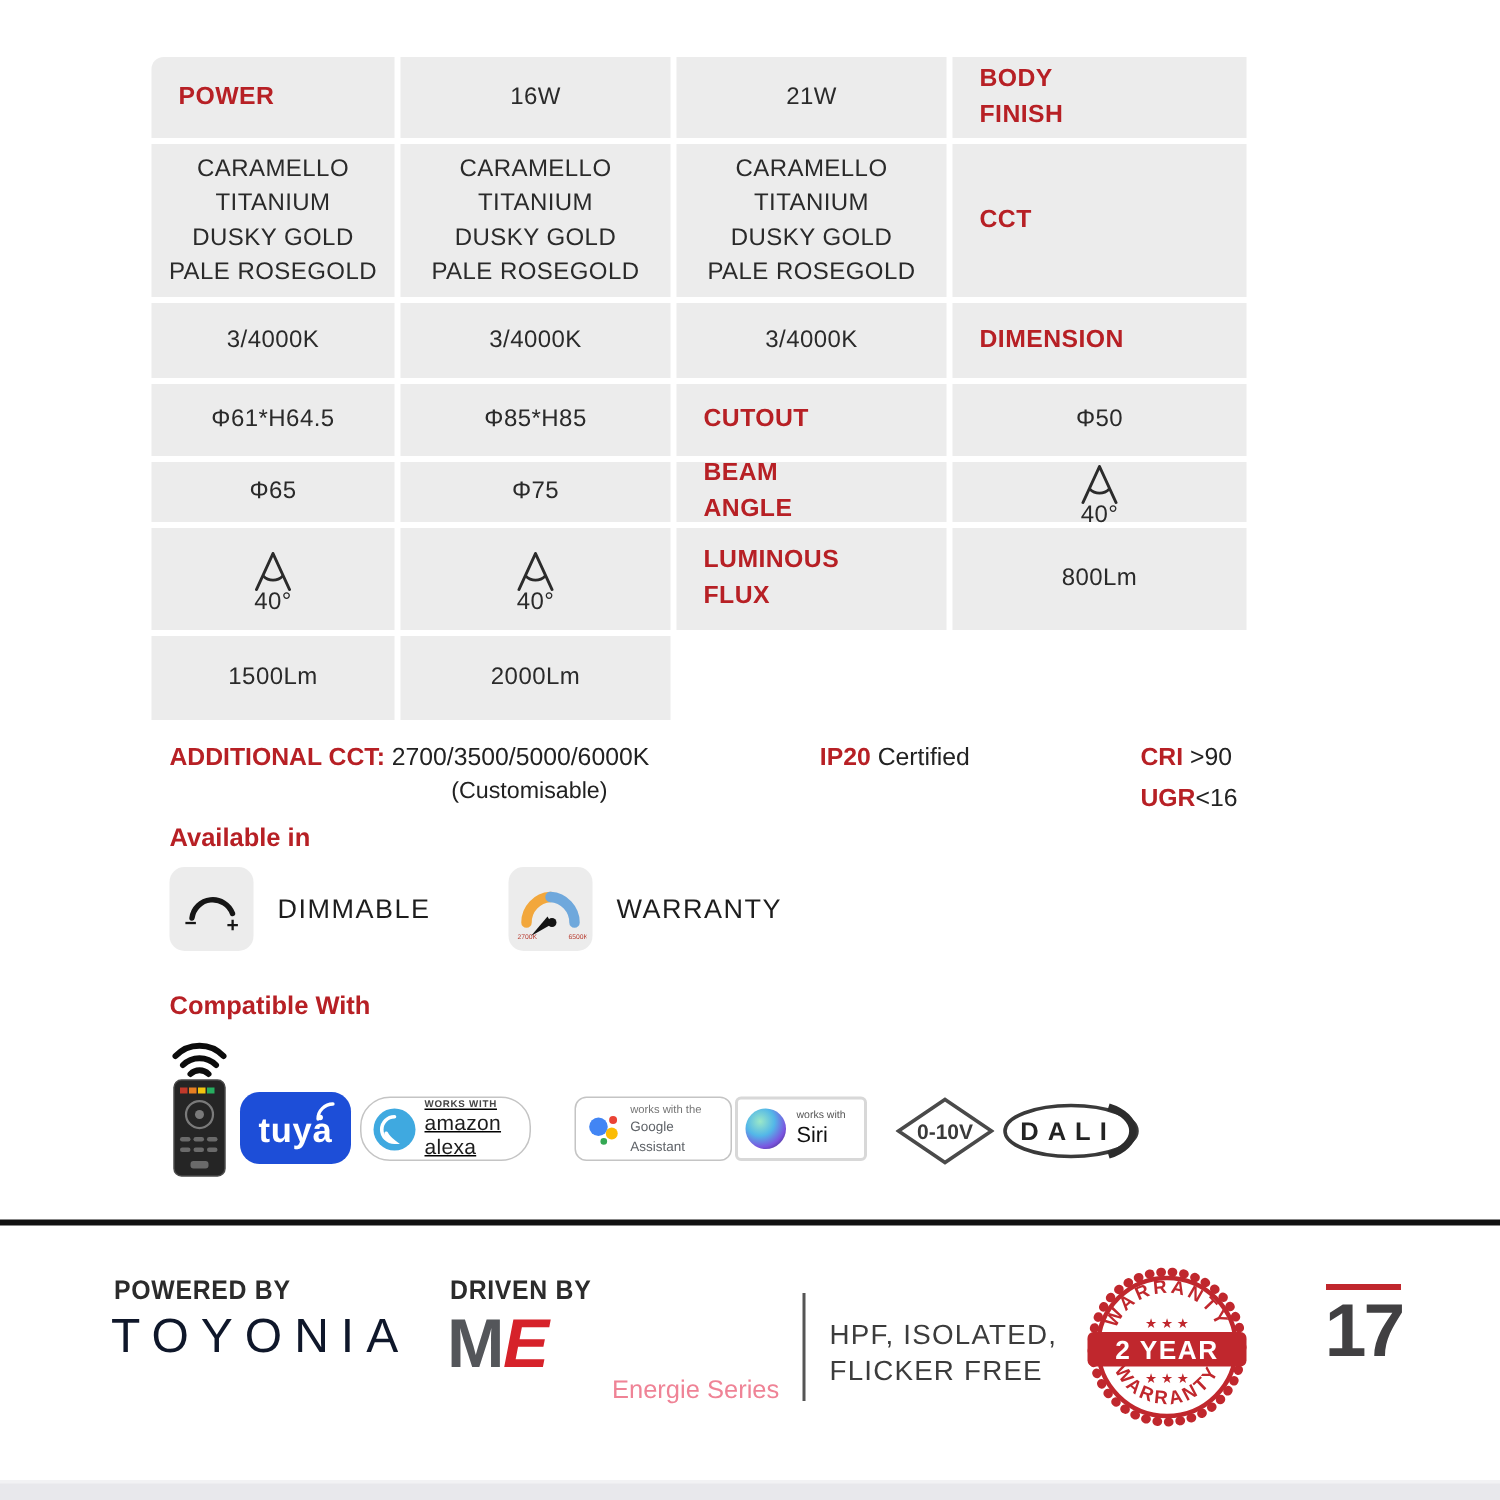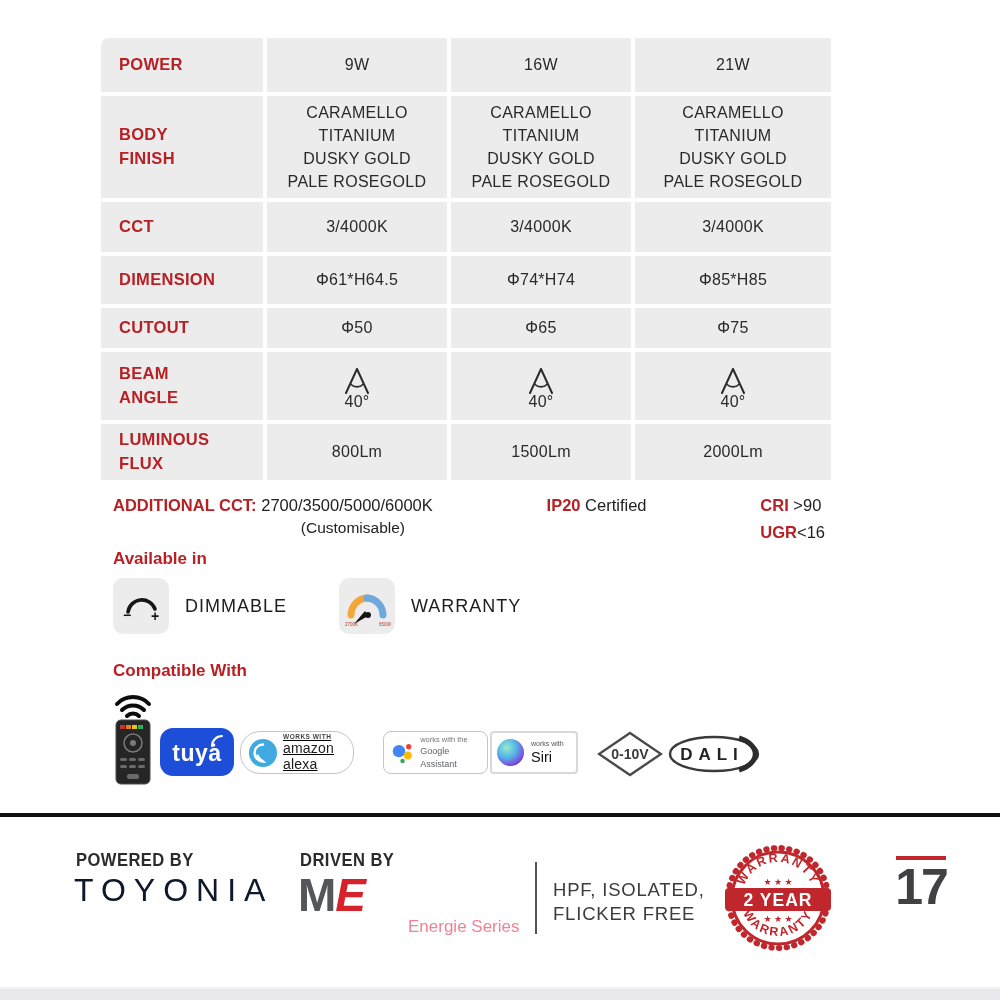--- a/index.html
+++ b/index.html
@@ -68,34 +68,33 @@
   .toyonia { position:absolute; left:74px; top:872px; font-size:32px; color:#0f172a; letter-spacing:8px; font-weight:500; }
   .driven { position:absolute; left:300px; top:850px; font-size:18px; font-weight:bold; color:#2b2b2b; letter-spacing:.5px; transform:scaleX(.92); transform-origin:left; }
   .metek { position:absolute; left:298px; top:868px; display:flex; align-items:baseline; }
   .metek-m { font-size:46px; font-weight:800; color:#54565a; letter-spacing:-3px; }
   .metek-e { font-size:46px; font-weight:800; color:#d6222a; font-style:italic; margin-left:2px; }
   .metek-tek { font-size:44px; font-weight:300; color:#6d6e71; letter-spacing:4px; margin-left:4px; transform:scaleY(1.02); }
   .metek-series { position:absolute; left:408px; top:917px; font-size:17px; color:#ef8396; }
   .foot-div { position:absolute; left:535px; top:862px; width:2px; height:72px; background:#555; }
   .hpf { position:absolute; left:553px; top:878px; font-size:18.5px; color:#3c3c3c; letter-spacing:.8px; white-space:pre-line; line-height:1.3; }
   .warranty { position:absolute; left:722px; top:842px; }
-  .pageno { position:absolute; left:882px; top:856px; width:54px; text-align:center;margin-left:12px; }
+  .pageno { position:absolute; left:882px; top:856px; width:54px; text-align:center; }
   .pageno-bar { width:50px; height:4px; background:#c0272d; margin:0 auto; }
   .pageno-num { font-size:50px; font-weight:bold; color:#414042; letter-spacing:-2px; line-height:1.1; }
 
   .bottom-strip { position:absolute; left:0; top:987px; width:1000px; height:13px; background:#e8e8ec; border-top:2px solid #f2f2f4; }
 </style>
 </head>
 <body>
 
 <div class="page">
 
   <div class="spec-table">
     <div class="cell lbl r0c0">POWER</div>
-    <div class="cell">9W</div>
     <div class="cell">16W</div>
     <div class="cell">21W</div>
 
     <div class="cell lbl">BODY
 FINISH</div>
     <div class="cell">CARAMELLO
 TITANIUM
 DUSKY GOLD
 PALE ROSEGOLD</div>
     <div class="cell">CARAMELLO
@@ -107,21 +106,20 @@
 DUSKY GOLD
 PALE ROSEGOLD</div>
 
     <div class="cell lbl">CCT</div>
     <div class="cell">3/4000K</div>
     <div class="cell">3/4000K</div>
     <div class="cell">3/4000K</div>
 
     <div class="cell lbl">DIMENSION</div>
     <div class="cell">Φ61*H64.5</div>
-    <div class="cell">Φ74*H74</div>
     <div class="cell">Φ85*H85</div>
 
     <div class="cell lbl">CUTOUT</div>
     <div class="cell">Φ50</div>
     <div class="cell">Φ65</div>
     <div class="cell">Φ75</div>
 
     <div class="cell lbl">BEAM
 ANGLE</div>
     <div class="cell beam">

